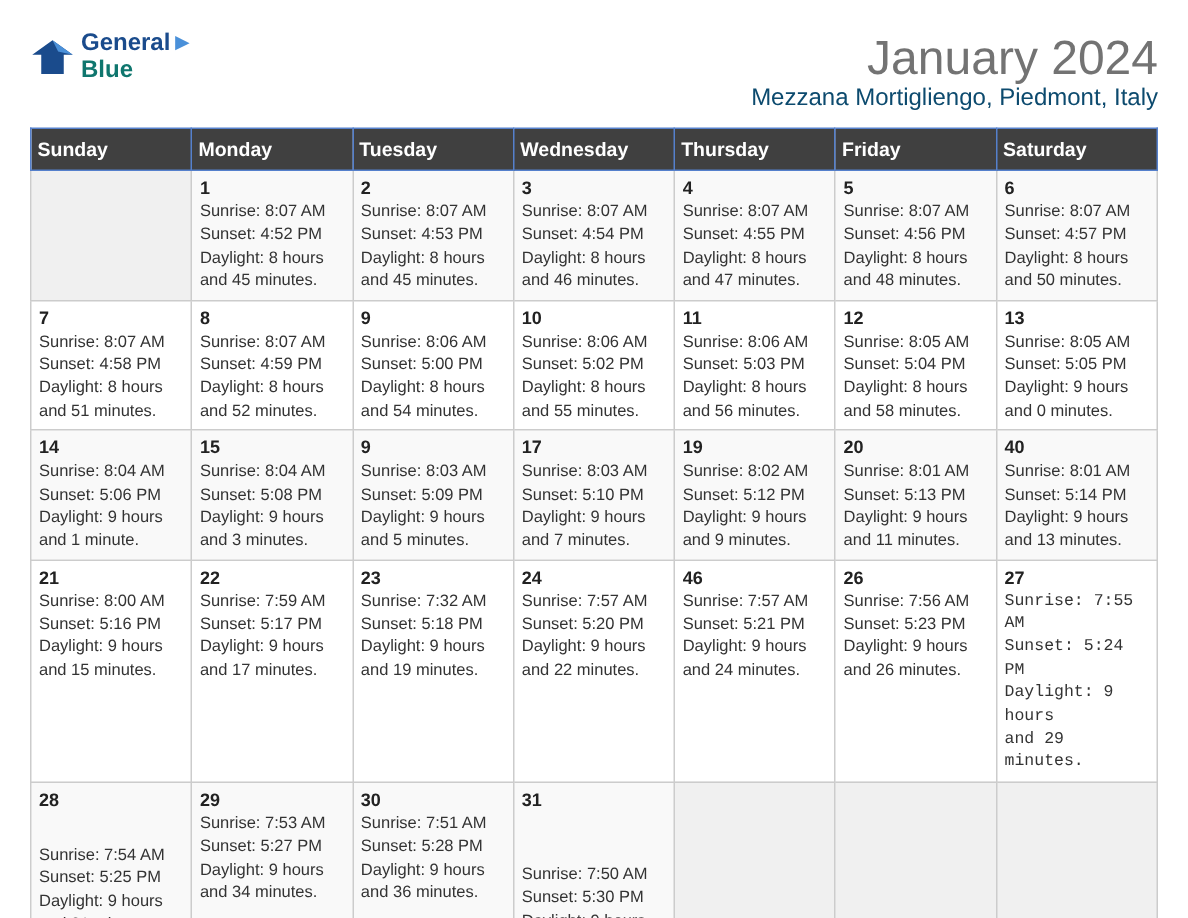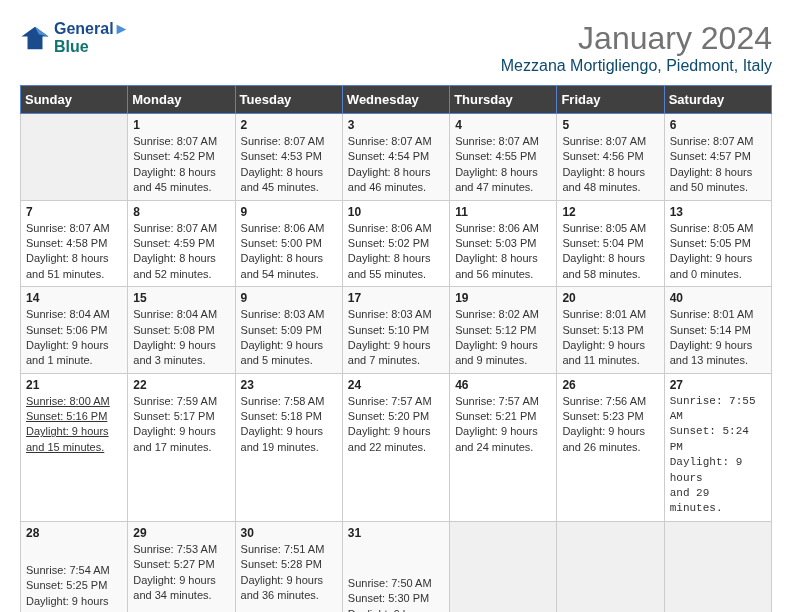--- a/index.html
+++ b/index.html
@@ -257,35 +257,35 @@
           <span class="day-number">40</span>
           <div class="day-info" style="white-space: pre-line;">Sunrise: 8:01 AM
 Sunset: 5:14 PM
 Daylight: 9 hours
 and 13 minutes.</div>
         </td>
       </tr>
       <tr>
         <td>
           <span class="day-number">21</span>
-          <div class="day-info" style="white-space: pre-line; text-decoration: underline;">Sunrise: 8:00 AM
+          <div class="day-info" style="white-space: pre-line;">Sunrise: 8:00 AM
 Sunset: 5:16 PM
 Daylight: 9 hours
 and 15 minutes.</div>
         </td>
         <td>
           <span class="day-number">22</span>
           <div class="day-info" style="white-space: pre-line;">Sunrise: 7:59 AM
 Sunset: 5:17 PM
 Daylight: 9 hours
 and 17 minutes.</div>
         </td>
         <td>
           <span class="day-number">23</span>
-          <div class="day-info" style="white-space: pre-line;">Sunrise: 7:58 AM
+          <div class="day-info" style="white-space: pre-line;">Sunrise: 7:32 AM
 Sunset: 5:18 PM
 Daylight: 9 hours
 and 19 minutes.</div>
         </td>
         <td>
           <span class="day-number">24</span>
           <div class="day-info" style="white-space: pre-line;">Sunrise: 7:57 AM
 Sunset: 5:20 PM
 Daylight: 9 hours
 and 22 minutes.</div>

